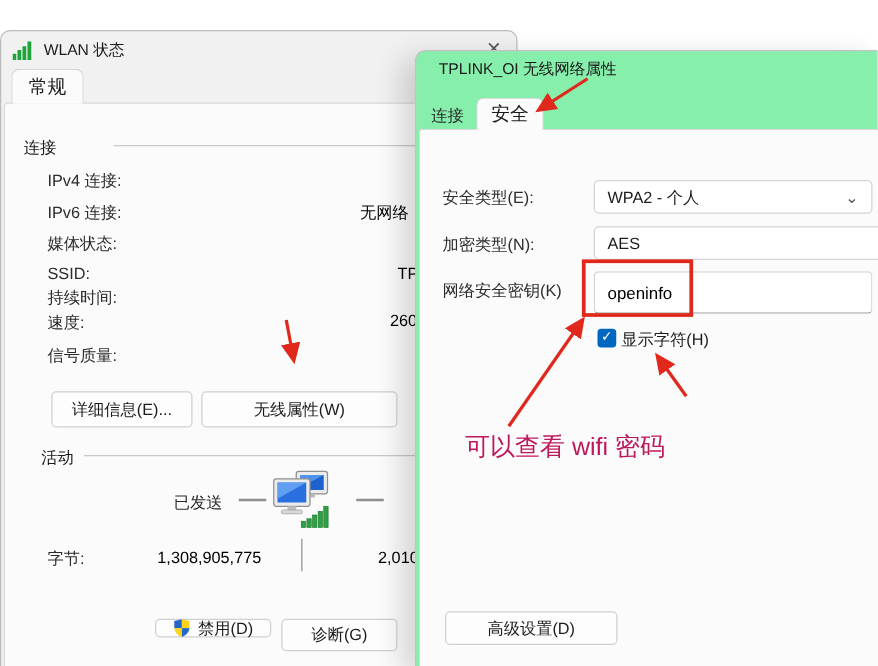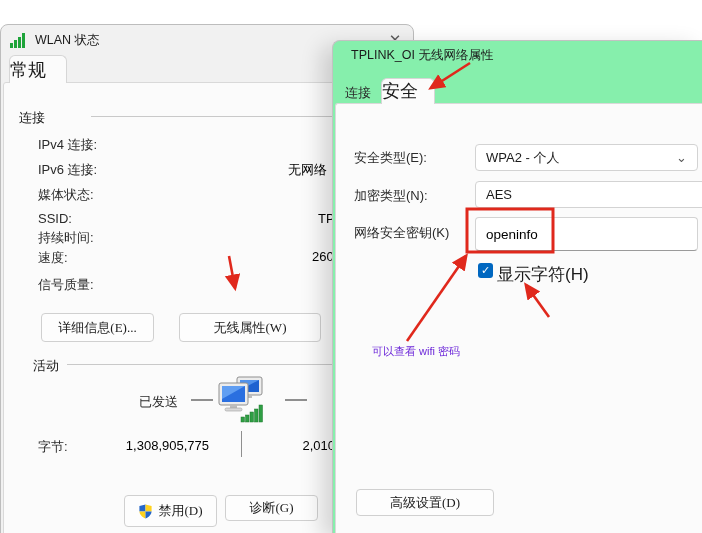--- a/index.html
+++ b/index.html
@@ -7,31 +7,31 @@
               font-family:"Liberation Sans","DejaVu Sans",sans-serif; color:#1b1b1b; }
   .abs { position:absolute; }
 
   
   #dlg1 { left:0; top:0; width:414px; height:530px; background:#f1f1f1;
           border:1px solid #bdbdbd; border-radius:8px; z-index:1;margin-top:24px; }
   #dlg1-title { left:34px; top:7px; font-size:12.5px; }
   #dlg1-close { left:383px; top:4px; font-size:15px; color:#5a5a5a; width:22px; height:22px;
                 text-align:center; line-height:22px; cursor:default; }
   .tab-sel { background:#fbfbfb; border:1px solid #d6d6d6; border-bottom:none;
-             border-radius:6px 6px 0 0; font-size:18px; text-align:left; z-index:3; }
+             border-radius:6px 6px 0 0; font-size:15px; text-align:center; z-index:3; }
   #dlg1-tab { left:8px; top:30px; width:58px; height:28px; line-height:28px; }
   #dlg1-panel { left:2px; top:57px; width:410px; height:470px; background:#fbfbfb;
                 border:1px solid #d9d9d9; border-radius:3px; }
   .grp-label { font-size:13px; color:#1b1b1b; }
   .grp-line  { height:1px; background:#c9c9c9; }
   .row-label { font-size:13px; color:#2b2b2b; }
   .row-value { font-size:13px; color:#000; white-space:nowrap; }
   .btn { background:#fdfdfd; border:1px solid #d0d0d0; border-radius:4px; font-size:13px;
          color:#1b1b1b; display:flex; align-items:center; justify-content:center; gap:5px;
-         font-family:Liberation Serif, serif; cursor:default; }
+         font-family:Liberation Sans, sans-serif; cursor:default; }
   .dash { height:2px; background:#8f8f8f; }
   #bytes-sep { left:240px; top:406px; width:1px; height:26px; background:#8f8f8f; }
 
   
   #dlg2 { left:332px; top:40px; width:370px; height:493px; background:#86efac;
           border:1px solid #c2c2c2; border-right:none; border-bottom:none;
           border-radius:8px 0 0 0; z-index:2;
           box-shadow:-10px 6px 22px rgba(0,0,0,.16); }
   #dlg2-title { left:18px; top:6px; font-size:12.5px; }
   #dlg2-tab-conn { left:5px; top:42px; width:40px; height:20px; line-height:20px;
@@ -42,25 +42,25 @@
                 border-radius:3px 0 0 0; }
   .fld-label { font-size:13px; color:#2b2b2b; }
   .select { background:#ffffff; border:1px solid #d3d3d3; border-radius:4px; height:27px;
             display:flex; align-items:center; padding:0 10px; font-size:13px; }
   .select .chev { margin-left:auto; color:#5a5a5a; font-size:13px; line-height:10px; }
   #key-input { left:142px; top:176px; width:223px; height:28px; background:#fff;
                border:1px solid #d3d3d3; border-bottom-color:#9a9a9a; border-radius:4px;
                font-size:13.5px; padding:16px 10px; font-family:inherit; color:#000; }
   .checkbox { width:15px; height:15px; background:#0067c0; border-radius:3px; color:#fff;
               font-size:11px; line-height:15px; text-align:center; }
-  .cb-label { font-size:17px; }
+  .cb-label { font-size:13px; }
 
   
   #anno-svg { left:0; top:0; z-index:10; pointer-events:none; }
-  #anno-note { left:372px; top:344px; z-index:11; font-size:11px; color:#6d28d9;
+  #anno-note { left:372px; top:344px; z-index:11; font-size:20px; color:#be185d;
                white-space:nowrap; }
 </style>
 </head>
 <body>
 
 <div id="dlg1" class="abs">
 
   <svg class="abs" style="left:9px;top:8px" width="19" height="15" viewBox="0 0 19 15">
     <g fill="#1ea43a">
       <rect x="0" y="10" width="3" height="5"></rect>
@@ -83,21 +83,21 @@
   <div class="abs row-value" style="left:287px;top:136px">无网络</div>
   <div class="abs row-label" style="left:37px;top:161px">媒体状态:</div>
   <div class="abs row-label" style="left:37px;top:186px">SSID:</div>
   <div class="abs row-value" style="left:317px;top:186px">TP</div>
   <div class="abs row-label" style="left:37px;top:204px">持续时间:</div>
   <div class="abs row-label" style="left:37px;top:224px">速度:</div>
   <div class="abs row-value" style="left:311px;top:224px">260</div>
   <div class="abs row-label" style="left:37px;top:251px">信号质量:</div>
 
   <button class="abs btn" style="left:40px;top:288px;width:113px;height:29px">详细信息(E)...</button>
-  <button class="abs btn" style="left:178px;top:288px;width:142px;height:29px">无线属性(W)</button>
+  <button class="abs btn" style="left:160px;top:288px;width:157px;height:29px">无线属性(W)</button>
 
   <div class="abs grp-label" style="left:32px;top:332px">活动</div>
   <div class="abs grp-line" style="left:66px;top:339px;width:338px"></div>
 
   <div class="abs row-label" style="left:138px;top:368px">已发送</div>
   <div class="abs dash" style="left:190px;top:374px;width:22px"></div>
   <div class="abs dash" style="left:284px;top:374px;width:22px"></div>
 
   <svg class="abs" style="left:216px;top:350px" width="48" height="48" viewBox="0 0 48 48">
     <rect x="20" y="2" width="25" height="18" rx="2" fill="#ececec" stroke="#8f8f8f"></rect>
@@ -116,21 +116,21 @@
       <rect x="37.5" y="34" width="3.5" height="13"></rect>
       <rect x="42" y="30" width="3.5" height="17"></rect>
     </g>
   </svg>
 
   <div class="abs row-label" style="left:37px;top:413px">字节:</div>
   <div class="abs row-value" style="left:90px;top:413px;width:118px;text-align:right">1,308,905,775</div>
   <div id="bytes-sep" class="abs"></div>
   <div class="abs row-value" style="left:250px;top:413px;width:84px;text-align:right">2,010</div>
 
-  <button class="abs btn" style="left:123px;top:470px;width:93px;height:32px">
+  <button class="abs btn" style="left:123px;top:470px;width:93px;height:15px">
     <svg width="15" height="15" viewBox="0 0 16 16">
       <defs>
           <clipPath id="sh2">
             <path d="M8 0.5 L14.5 2 V7.2 C14.5 11.3 11.6 14 8 15.5 C4.4 14 1.5 11.3 1.5 7.2 V2 Z"></path>
           </clipPath>
         </defs>
       <g clip-path="url(#sh2)">
         <rect x="0" y="0" width="8" height="8" fill="#2667c9"></rect>
         <rect x="8" y="0" width="8" height="8" fill="#ffd21e"></rect>
         <rect x="0" y="8" width="8" height="8" fill="#ffd21e"></rect>

